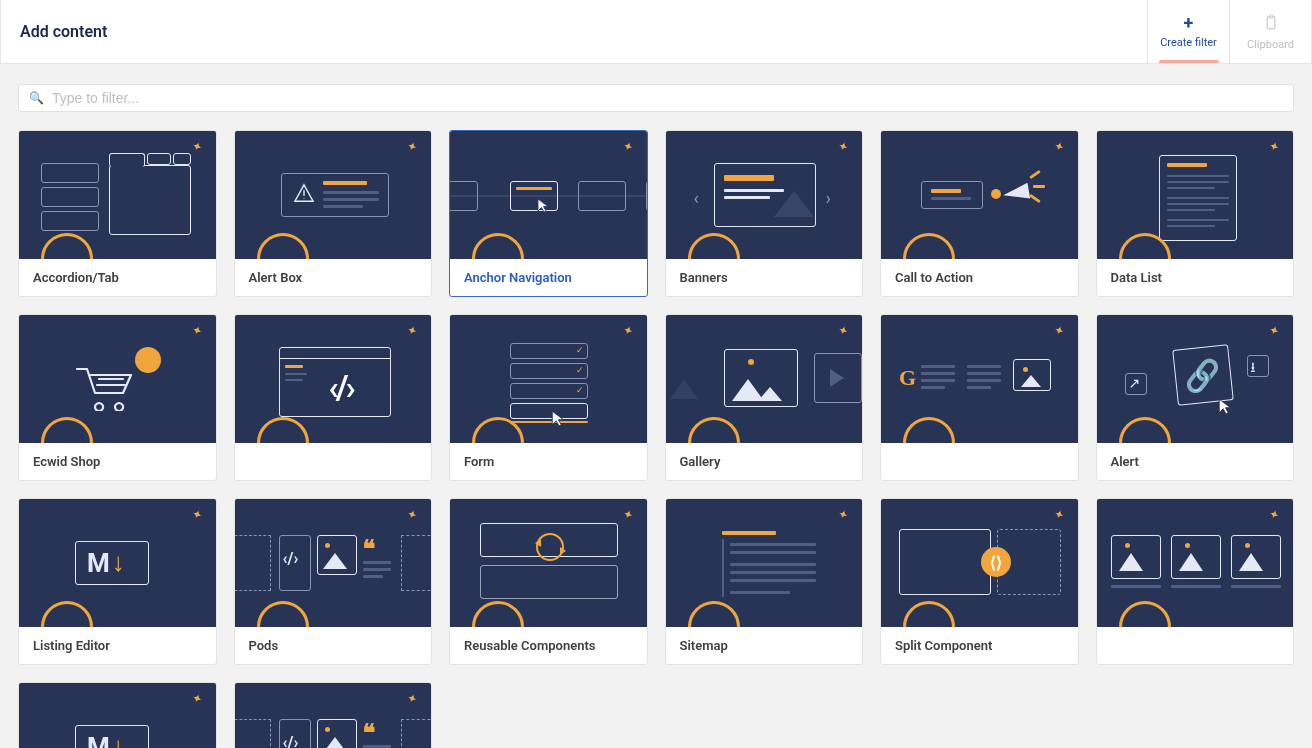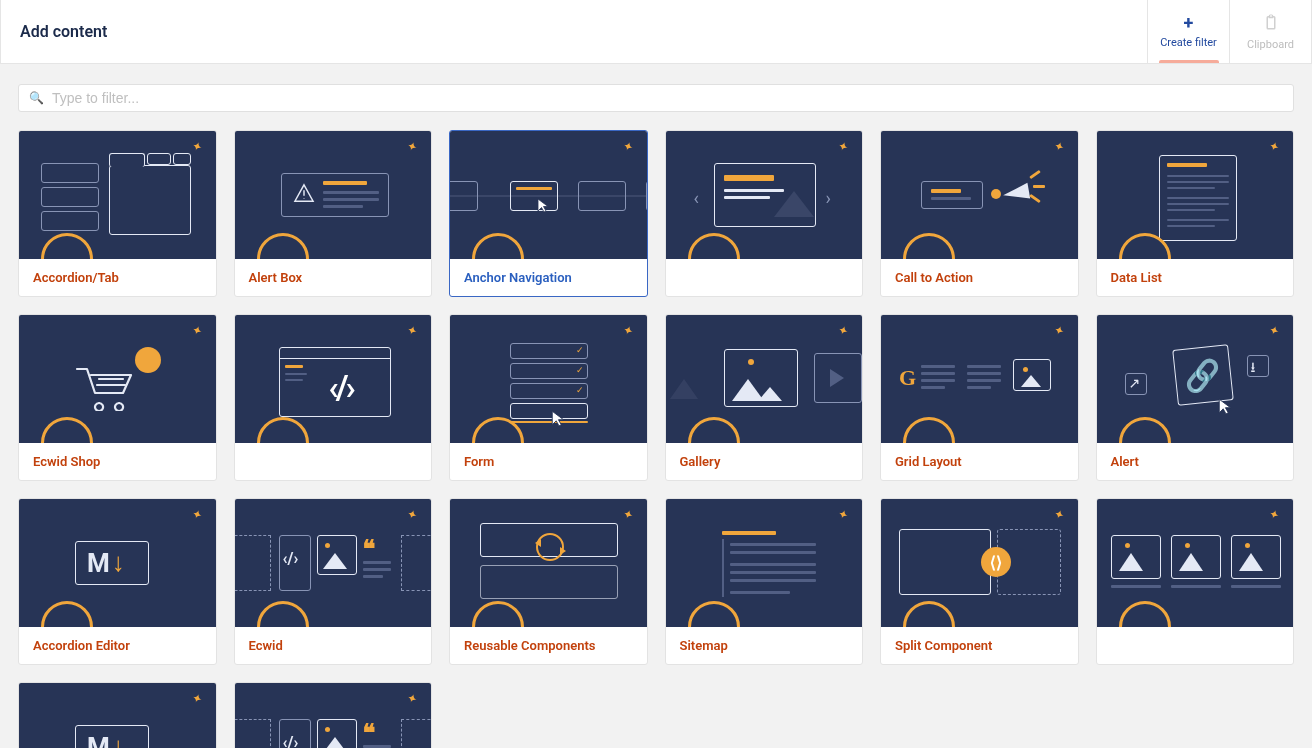--- a/index.html
+++ b/index.html
@@ -122,21 +122,21 @@
     left: 22px;
     width: 52px;
     height: 52px;
     border: 3px solid #f0a63c;
     border-radius: 50%;
   }
   .card-label {
     padding: 11px 14px;
     font-size: 13px;
     font-weight: 600;
-    color: #c2410c;
+    color: #404040;
   }
 
   
   .box { position:absolute; border:1.5px solid #8894b5; border-radius:3px; background:transparent; }
   .boxw { position:absolute; border:1.5px solid #e4e9f5; border-radius:3px; background:transparent; }
   .line-o { position:absolute; background:#f0a63c; border-radius:1px; }
   .line-g { position:absolute; background:#525f84; border-radius:1px; }
   .line-w { position:absolute; background:#e4e9f5; border-radius:1px; }
   .dot-o { position:absolute; background:#f0a63c; border-radius:50%; }
   .tri { position:absolute; width:0; height:0; }
@@ -408,20 +408,21 @@
     <div class="tri m"></div>
     <div class="line-o a"></div>
           <div class="line-w a"></div>
           <div class="line-w b"></div>
     <div class="chev l">‹</div>
           <div class="chev r">›</div>
   </div>
 <div class="pin">✦</div>
         <div class="arc"></div>
       </div>
+      <div class="card-label">Banners</div>
     </div>
     <div class="card">
       <div class="thumb">
   <div class="t-cta">
     <div class="box a"></div>
           <div class="line-o a"></div>
           <div class="line-g a"></div>
     <div class="mega">
             <div class="cone"></div>
             <div class="dot-o"></div>
@@ -533,21 +534,20 @@
             <div class="l l3"></div>
             <div class="l l4"></div>
           </div>
     <div class="boxw img"></div>
           <div class="dot-o s"></div>
           <div class="tri s"></div>
   </div>
 <div class="pin">✦</div>
         <div class="arc"></div>
       </div>
-      <div class="card-label">Grid Layout</div>
     </div>
     <div class="card">
       <div class="thumb">
   <div class="t-links">
     <div class="box ext"></div>
           <div class="ext-i">↗</div>
     <div class="box dl"></div>
           <div class="dl-i">⭳</div>
     <div class="boxw a"></div>
           <div class="link">🔗</div>
@@ -565,41 +565,41 @@
   <div class="t-md">
     <div class="boxw a"></div>
     <div class="md-txt">
             <span>M</span>
             <span class="arr">↓</span>
           </div>
   </div>
 <div class="pin">✦</div>
         <div class="arc"></div>
       </div>
-      <div class="card-label">Accordion Editor</div>
+      <div class="card-label">Listing Editor</div>
     </div>
     <div class="card">
       <div class="thumb">
   <div class="t-pods">
     <div class="box p1"></div>
     <div class="box p2"></div>
           <div class="code2">‹/›</div>
     <div class="boxw img"></div>
           <div class="dot-o s"></div>
           <div class="tri s"></div>
     <div class="q">❝</div>
           <div class="line-g a"></div>
           <div class="line-g b"></div>
           <div class="line-g c"></div>
     <div class="box p3"></div>
   </div>
 <div class="pin">✦</div>
         <div class="arc"></div>
       </div>
-      <div class="card-label">Ecwid</div>
+      <div class="card-label">Pods</div>
     </div>
     <div class="card">
       <div class="thumb">
   <div class="t-reuse">
     <div class="boxw a"></div>
           <div class="boxw b"></div>
     <div class="circ"></div>
           <div class="ar1"></div>
           <div class="ar2"></div>
   </div>

